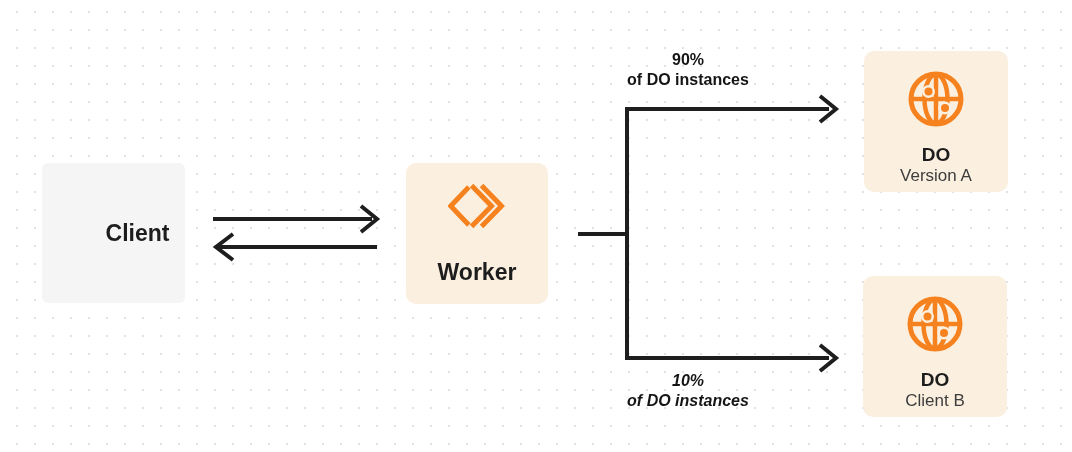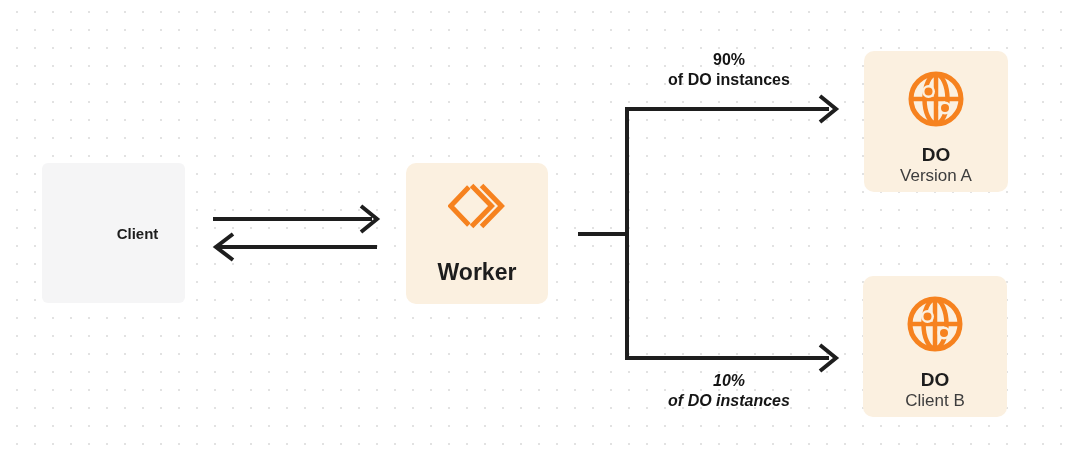--- a/index.html
+++ b/index.html
@@ -31,41 +31,41 @@
     align-items: center;
     justify-content: center;
     box-sizing: border-box;
   }
   .node-client {
     left: 42px; top: 163px;
     width: 143px; height: 140px;
     background: #f5f5f6;
     border-radius: 6px;
   }
-  .node-client .node-title { font-size: 15px; font-weight: 700; color: #1d1d1d; margin-left: 48px; }
+  .node-client .node-title { font-size: 23px; font-weight: 700; color: #1d1d1d; margin-left: 48px; }
   .node-worker {
     left: 406px; top: 163px;
     width: 142px; height: 141px;
     background: #fbf0e0;
     border-radius: 10px;
   }
   .node-worker .node-title { font-size: 23px; font-weight: 700; color: #1d1d1d; margin-top: 28px; }
   .node-do {
     width: 144px; height: 141px;
     background: #fbf0e0;
     border-radius: 10px;
     padding-top: 12px;
   }
   .node-do-a { left: 864px; top: 51px; }
   .node-do-b { left: 863px; top: 276px; }
   .node-do .node-title { font-size: 19px; font-weight: 700; color: #1d1d1d; margin-top: 16px; line-height: 21px; }
   .node-do .node-subtitle { font-size: 17px; font-weight: 400; color: #3d3d3d; line-height: 21px; text-align: center; }
   .edge-label {
     position: absolute;
-    left: 629px;
+    left: 588px;
     width: 200px;
     text-align: center;
     font-size: 16px;
     font-weight: 700;
     color: #151515;
     line-height: 20px;
   }
   .edge-label-top { top: 50px; }
   .edge-label-bottom { top: 371px; font-style: italic; }
   .icon-svg { display: block; }

